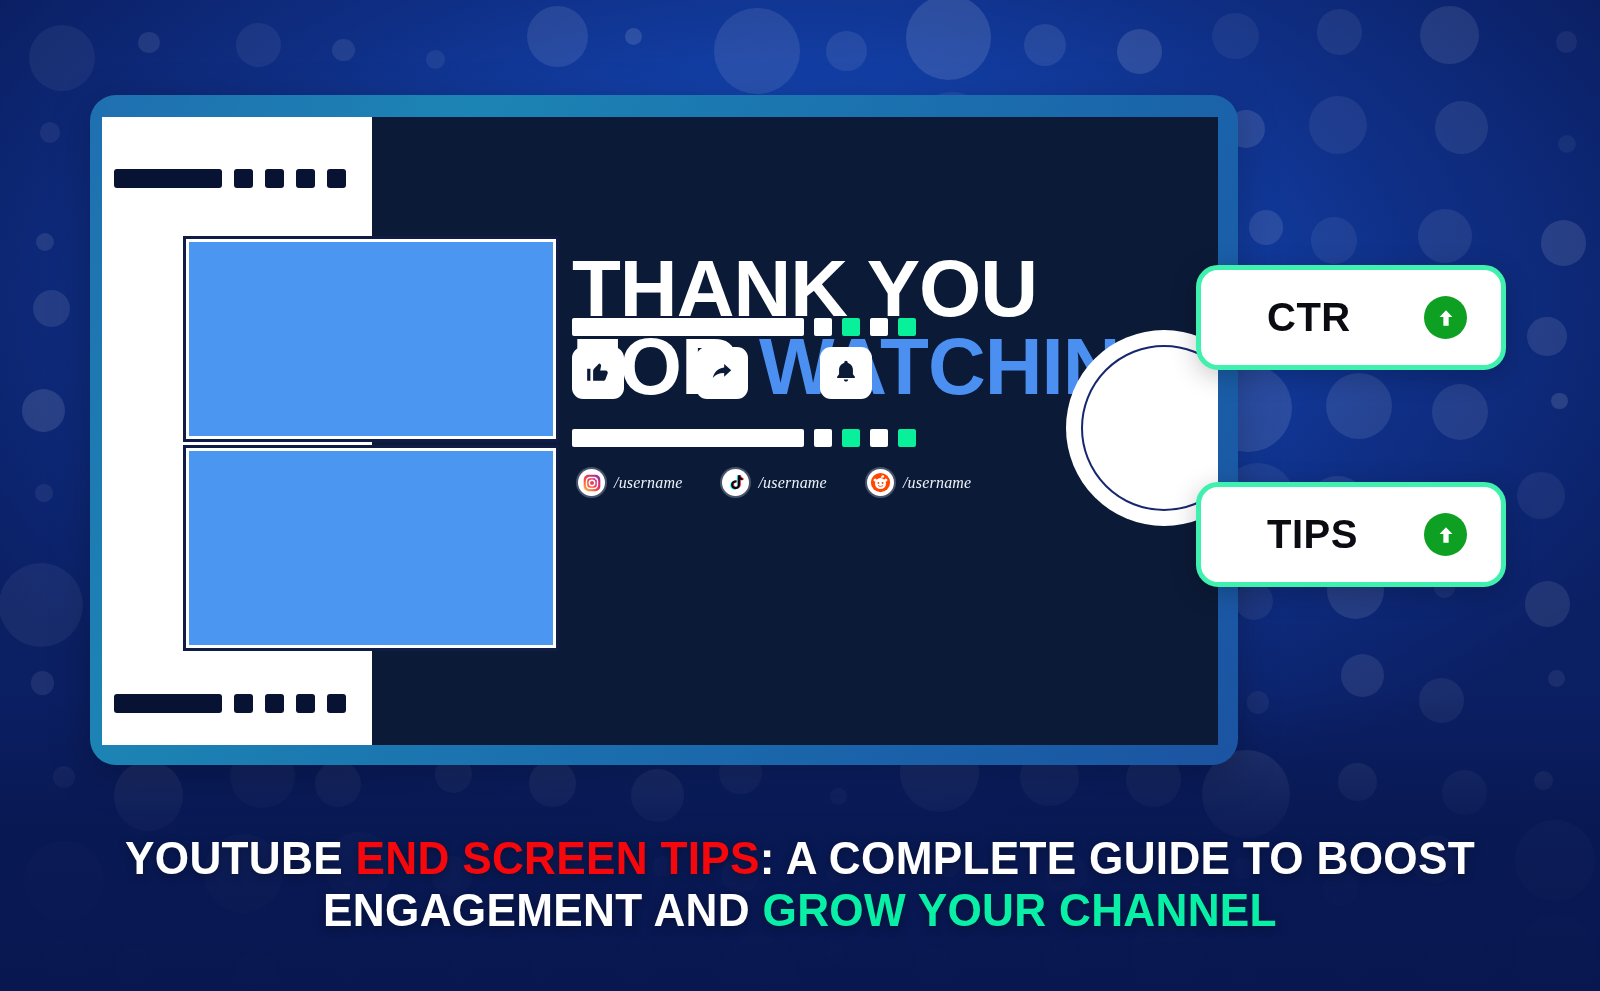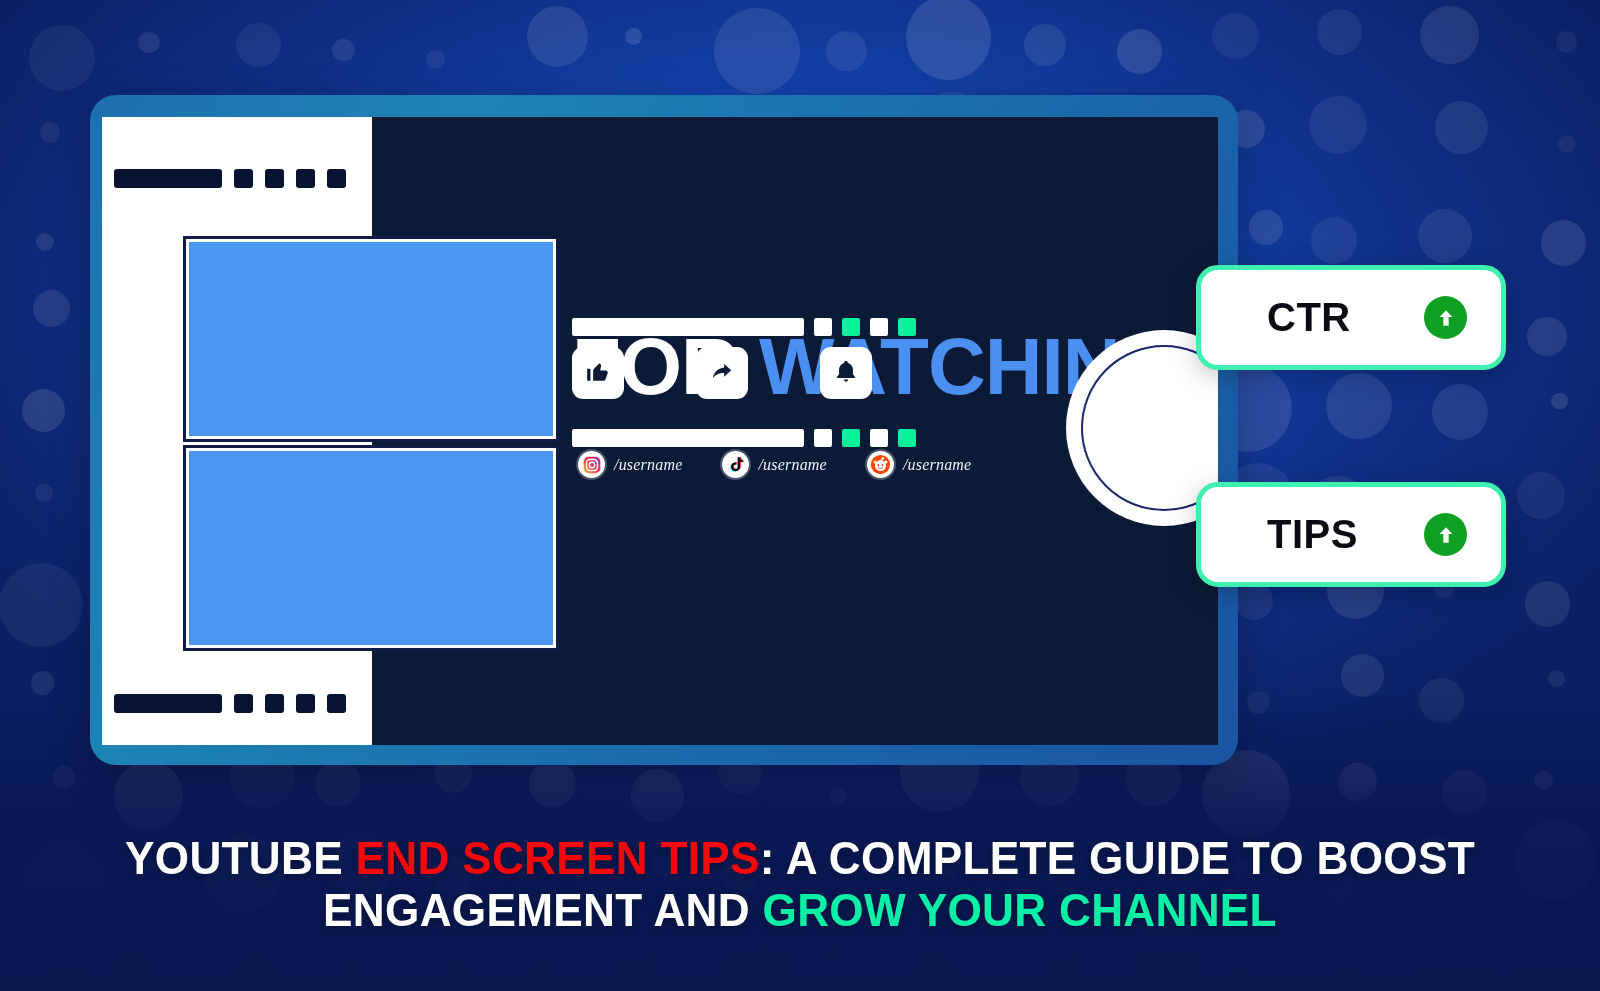--- a/index.html
+++ b/index.html
@@ -78,21 +78,21 @@
   .bar-sq.w { background:#ffffff; }
   .bar-sq.g { background:#08f09a; }
 
   #actions { position:absolute; left:0; top:230px; display:flex; gap:72px; }
   .act-btn {
     width:52px; height:52px; background:#ffffff; border-radius:11px;
     display:flex; align-items:center; justify-content:center;
   }
   .act-btn svg { width:26px; height:26px; fill:#0b1a37; }
 
-  #socials { position:absolute; left:6px; top:334px; display:flex; align-items:center; gap:40px; }
+  #socials { position:absolute; left:6px; top:352px; display:flex; align-items:center; gap:40px; }
   .soc { display:flex; align-items:center; gap:9px; }
   .soc-ic {
     width:27px; height:27px; border-radius:50%; background:#fff;
     display:flex; align-items:center; justify-content:center;
     box-shadow:0 0 0 2px rgba(255,255,255,.25);
   }
   .soc-label {
     color:#eef2fa; font-size:16px; font-style:italic; font-weight:400;
     font-family:"Liberation Serif", serif; letter-spacing:.2px;
   }
@@ -341,21 +341,21 @@
         <span class="skel-sq"></span>
       </div>
     </div>
 
     <div class="thumb" id="thumb1"></div>
     <div class="thumb" id="thumb2"></div>
 
     <div id="content">
 
       <div id="headline">
-        <br>
+        <span>THANK YOU</span><br>
         <span>FOR </span><span class="hl-blue">WATCHING</span>
       </div>
 
       <div class="bar-row" style="top:201px;">
         <span class="bar-long"></span>
         <span class="bar-sq w"></span>
         <span class="bar-sq g"></span>
         <span class="bar-sq w"></span>
         <span class="bar-sq g"></span>
       </div>

